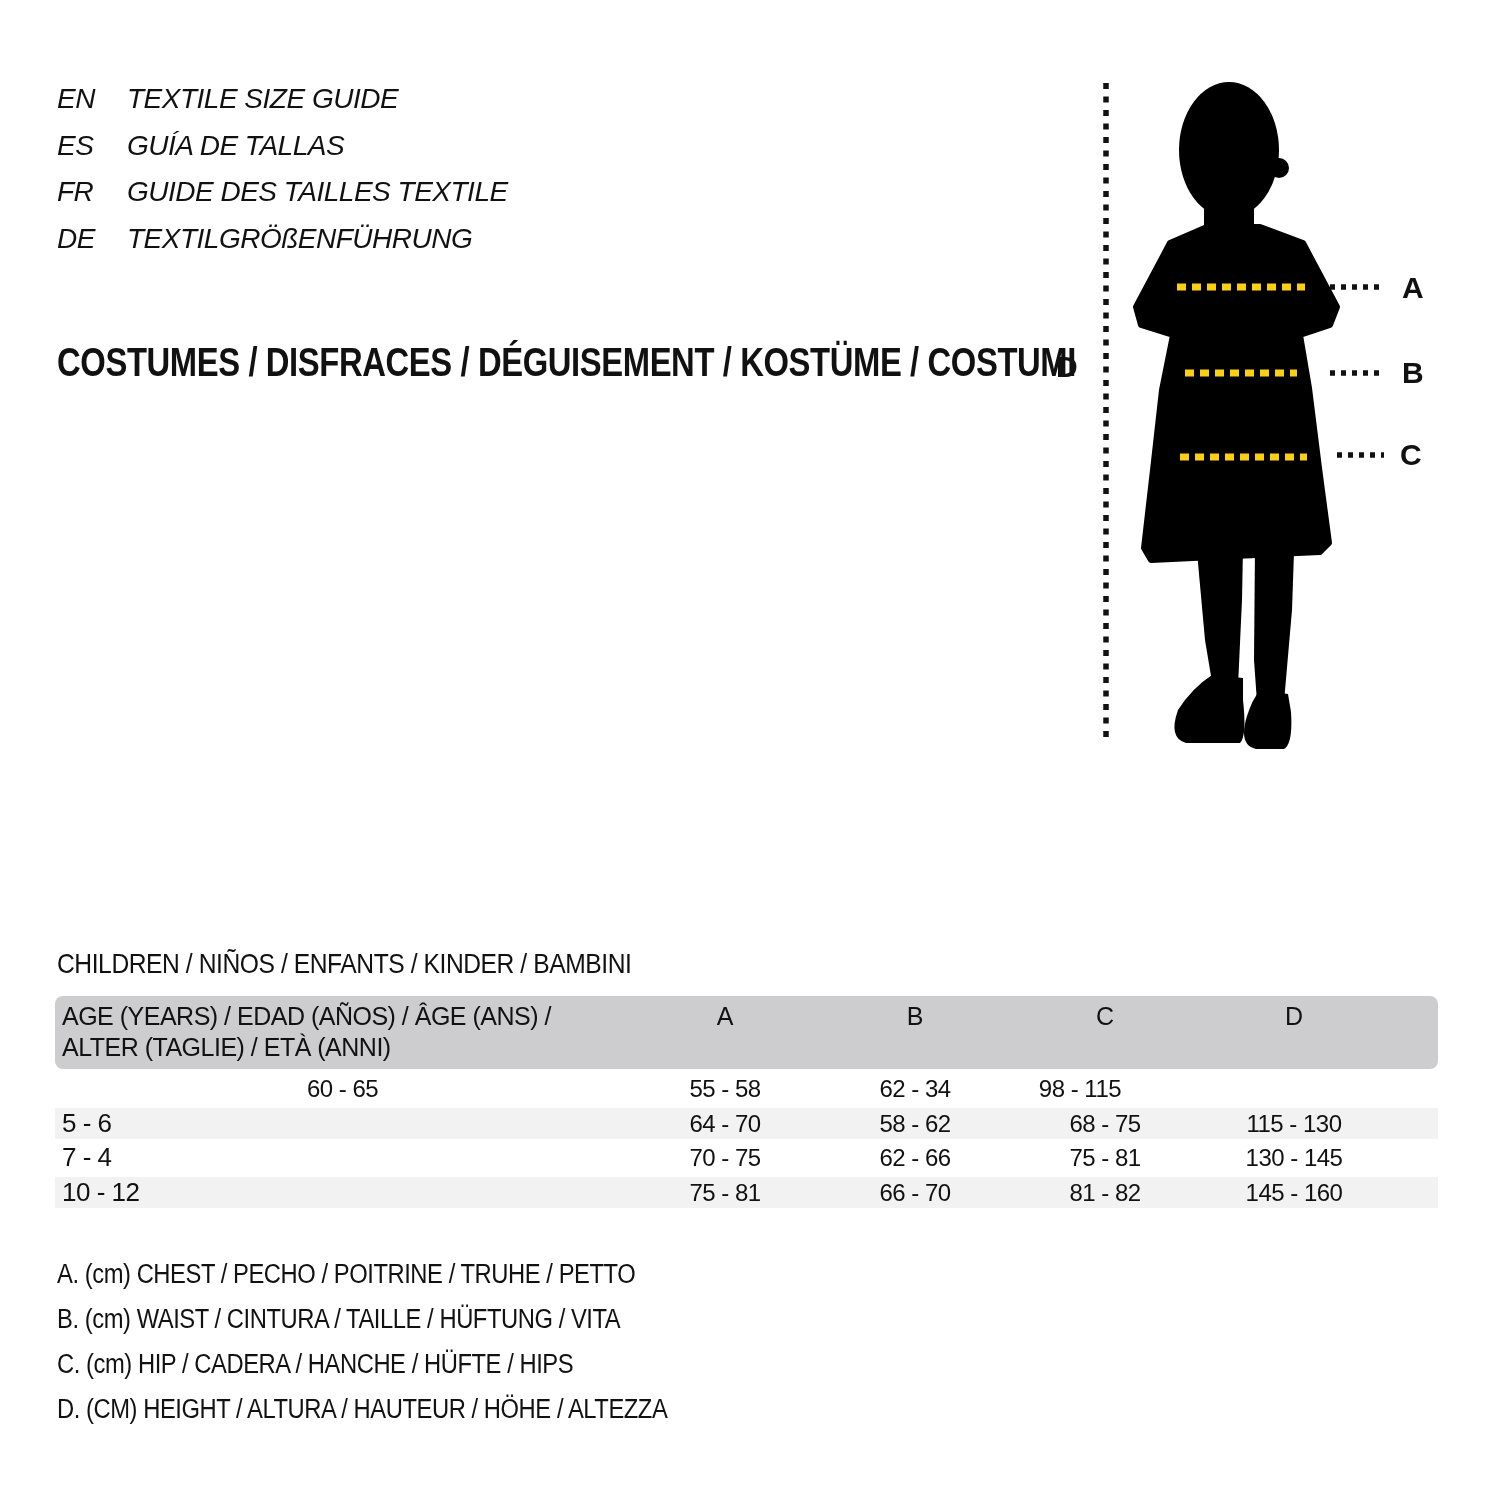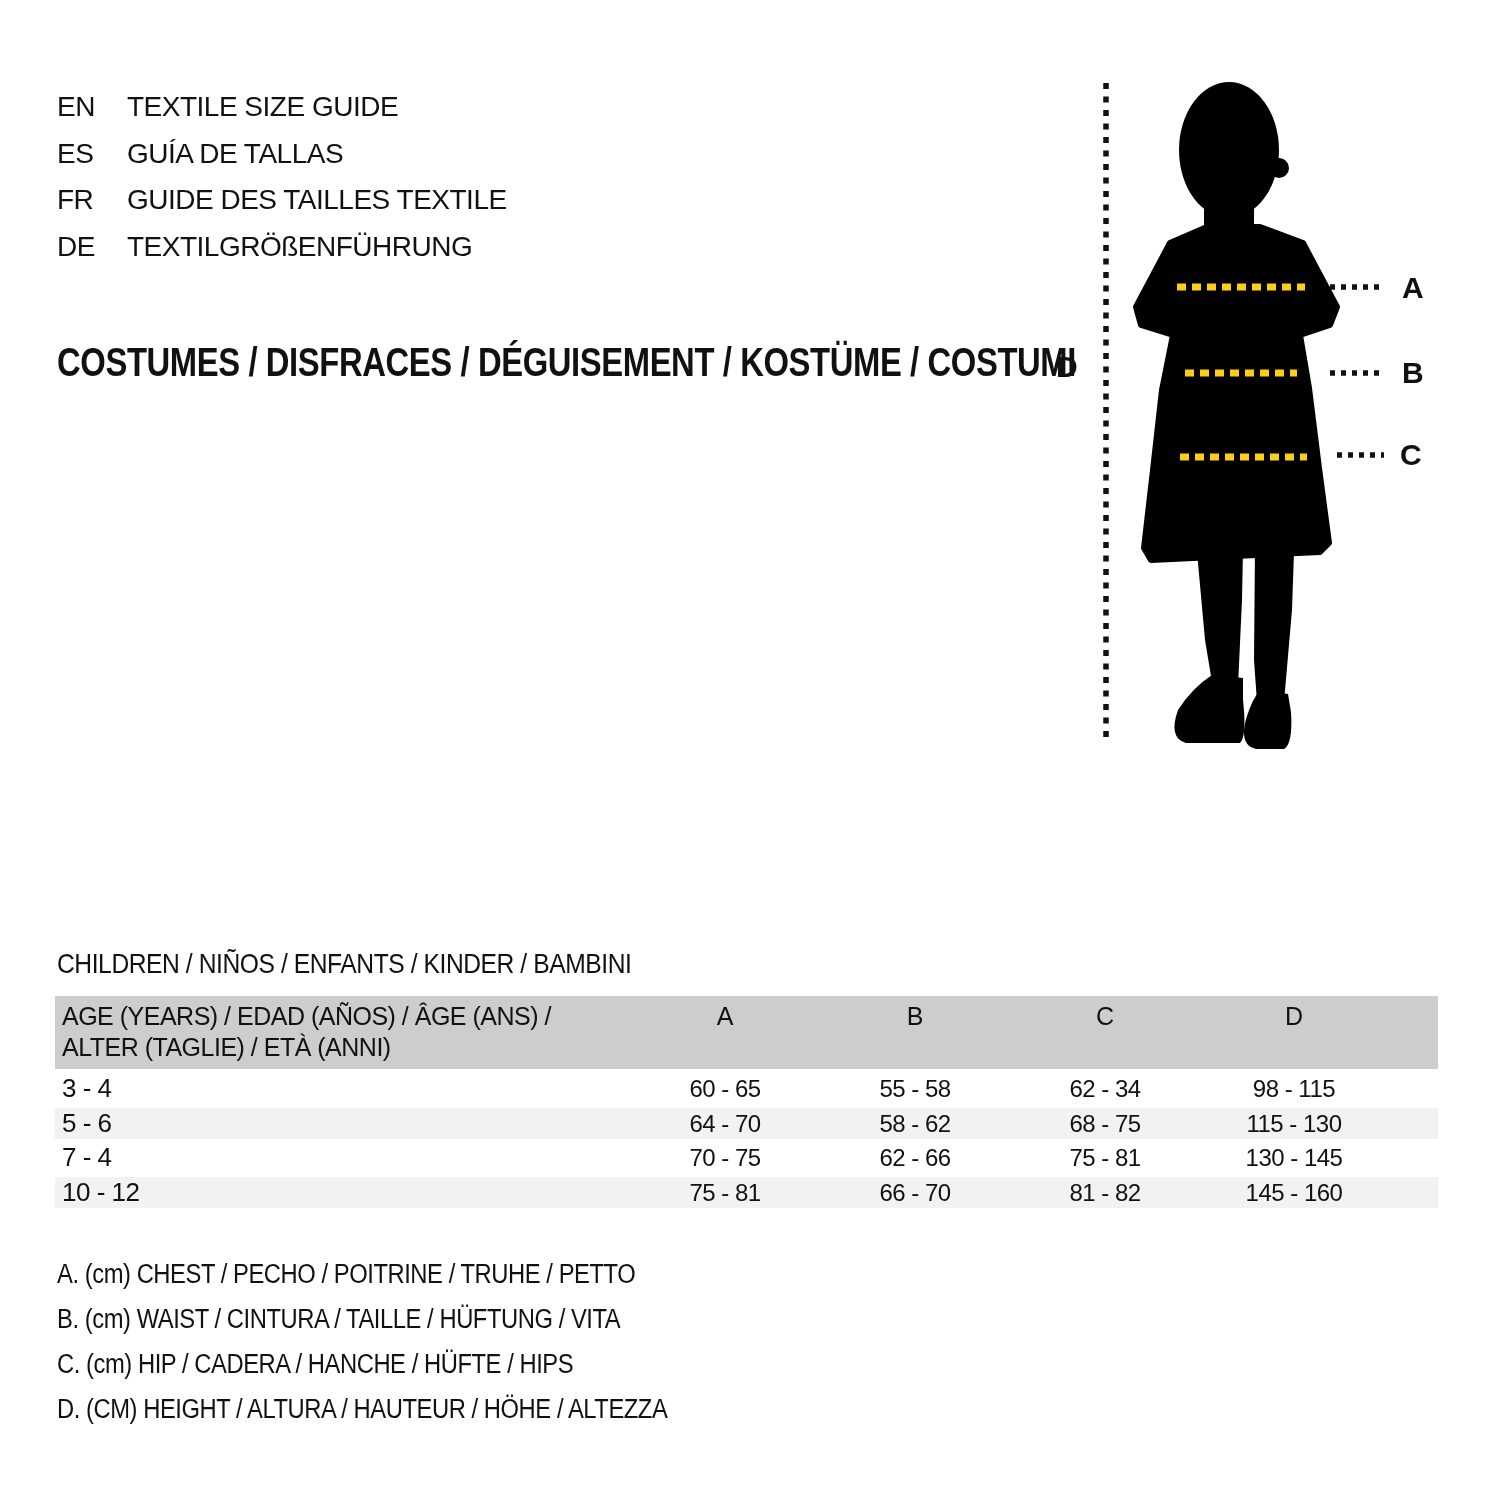--- a/index.html
+++ b/index.html
@@ -15,21 +15,21 @@
   html,body{width:1501px;height:1500px;overflow:hidden;}
   body{
     background:var(--page-bg);
     font-family:"Liberation Sans","DejaVu Sans",sans-serif;
     color:var(--ink);
     position:relative;
   }
   .abs{position:absolute;}
 
   
-  .lang-block{left:57px;top:84px;}
+  .lang-block{left:57px;top:76px;font-style:italic;}
   .lang-row{height:46.5px;line-height:46.5px;white-space:nowrap;}
   .lang-code{display:inline-block;width:70px;font-size:28px;letter-spacing:-0.5px;}
   .lang-label{display:inline-block;font-size:28px;letter-spacing:-0.5px;}
 
   
   .costumes{
     left:57px;top:339px;
     font-size:41px;font-weight:700;letter-spacing:-0.5px;
     transform:scaleX(0.80);transform-origin:left top;
     white-space:nowrap;
@@ -47,21 +47,21 @@
   .table-heading{
     left:57px;top:948px;
     font-size:28px;font-weight:400;letter-spacing:-0.5px;
     transform:scaleX(0.88);transform-origin:left top;
     white-space:nowrap;
   }
 
   
   .size-table{left:55px;top:996px;width:1383px;}
   .st-grid{display:grid;grid-template-columns:575px 190px 190px 190px 238px;}
-  .st-header{background:var(--table-header-bg);min-height:72px;padding:5px 0 6px 0;}
+  .st-header{background:var(--table-header-bg);min-height:72px;padding:5px 0 6px 0;border-radius:8px;}
   .st-h-age{padding-left:7px;font-size:25px;line-height:31px;letter-spacing:-0.5px;}
   .st-h-col{text-align:center;font-size:25px;line-height:31px;}
   .st-body{margin-top:4px;}
   .st-row{height:31px;line-height:31px;margin-bottom:3.5px;}
   .st-row.alt{background:var(--table-row-alt);}
   .st-c-age{padding-left:7px;font-size:26px;letter-spacing:-0.5px;}
   .st-c-val{text-align:center;font-size:24px;letter-spacing:-0.5px;}
   .col-d{padding-right:50px;}
 
   
@@ -133,21 +133,20 @@
         <div>AGE (YEARS) / EDAD (AÑOS) / ÂGE (ANS) /</div>
         <div>ALTER (TAGLIE) / ETÀ (ANNI)</div>
       </div>
       <div class="st-h-col">A</div>
       <div class="st-h-col">B</div>
       <div class="st-h-col">C</div>
       <div class="st-h-col col-d">D</div>
     </div>
     <div class="st-body">
       <div class="st-grid st-row">
-        <div class="st-c-age">3 - 4</div>
         <div class="st-c-val">60 - 65</div>
         <div class="st-c-val">55 - 58</div>
         <div class="st-c-val">62 - 34</div>
         <div class="st-c-val col-d">98 - 115</div>
       </div>
       <div class="st-grid st-row alt">
         <div class="st-c-age">5 - 6</div>
         <div class="st-c-val">64 - 70</div>
         <div class="st-c-val">58 - 62</div>
         <div class="st-c-val">68 - 75</div>

